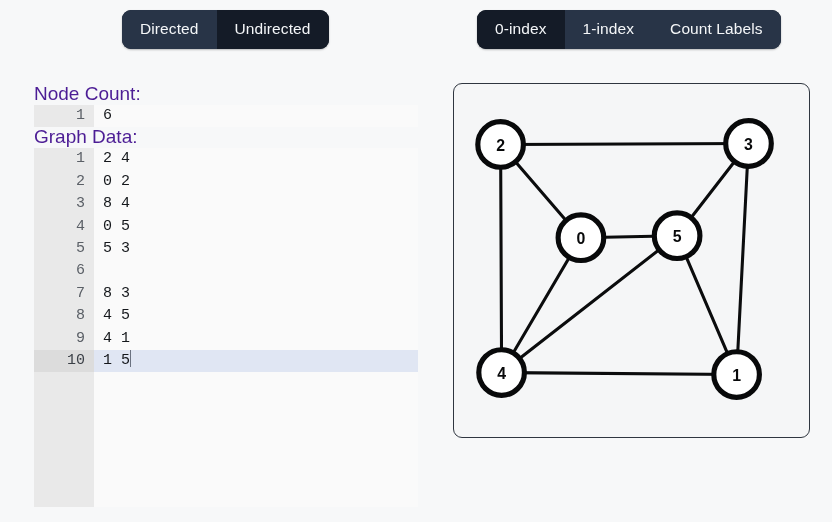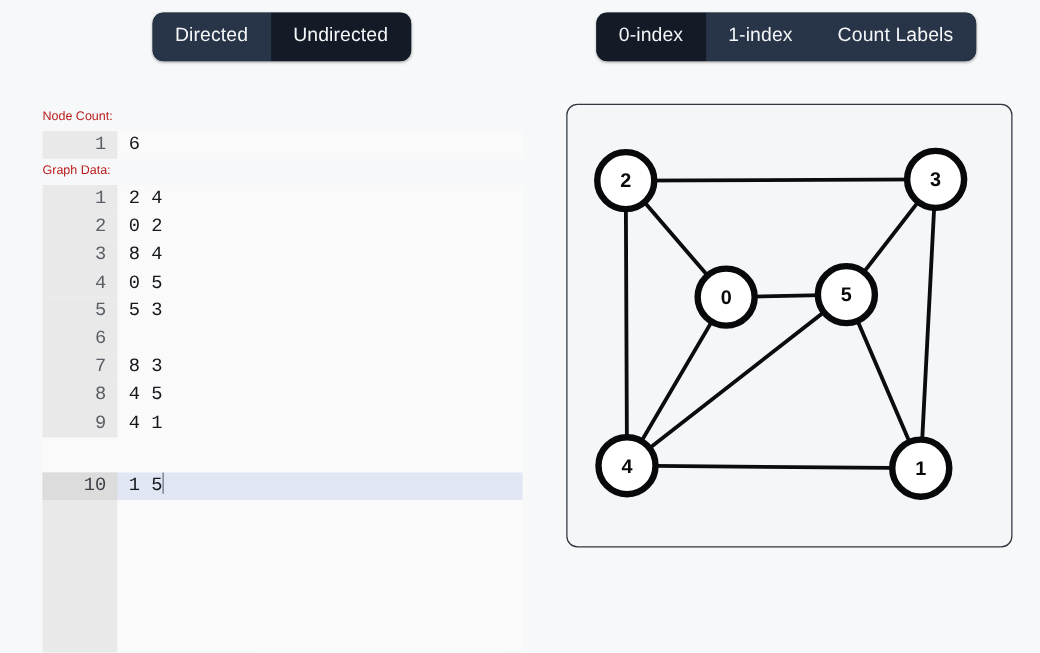--- a/index.html
+++ b/index.html
@@ -47,38 +47,38 @@
 
   
   .editor-col {
     position: absolute;
     left: 34px;
     top: 84px;
     width: 384px;
   }
   .field-label {
     font-family: "Liberation Sans", sans-serif;
-    font-size: 10px;
-    color: #b91c1c;
+    font-size: 19px;
+    color: #4c1d95;
     line-height: 20px;
     margin: 0 0 1px 0;
   }
 
   .code-editor {
     background: #fafafa;
     font-family: "Liberation Mono", monospace;
     font-size: 15px;
     position: relative;
   }
   .code-row {
     display: flex;
     height: 22.4px;
     align-items: center;
   }
-  .code-row.active { background: #e0e6f3; margin-top: 28px; }
+  .code-row.active { background: #e0e6f3; }
   .gutter {
     width: 60px;
     min-width: 60px;
     background: #e9e9e9;
     color: #5a5f66;
     text-align: right;
     padding-right: 9px;
     box-sizing: border-box;
     height: 22.4px;
     line-height: 22.4px;

